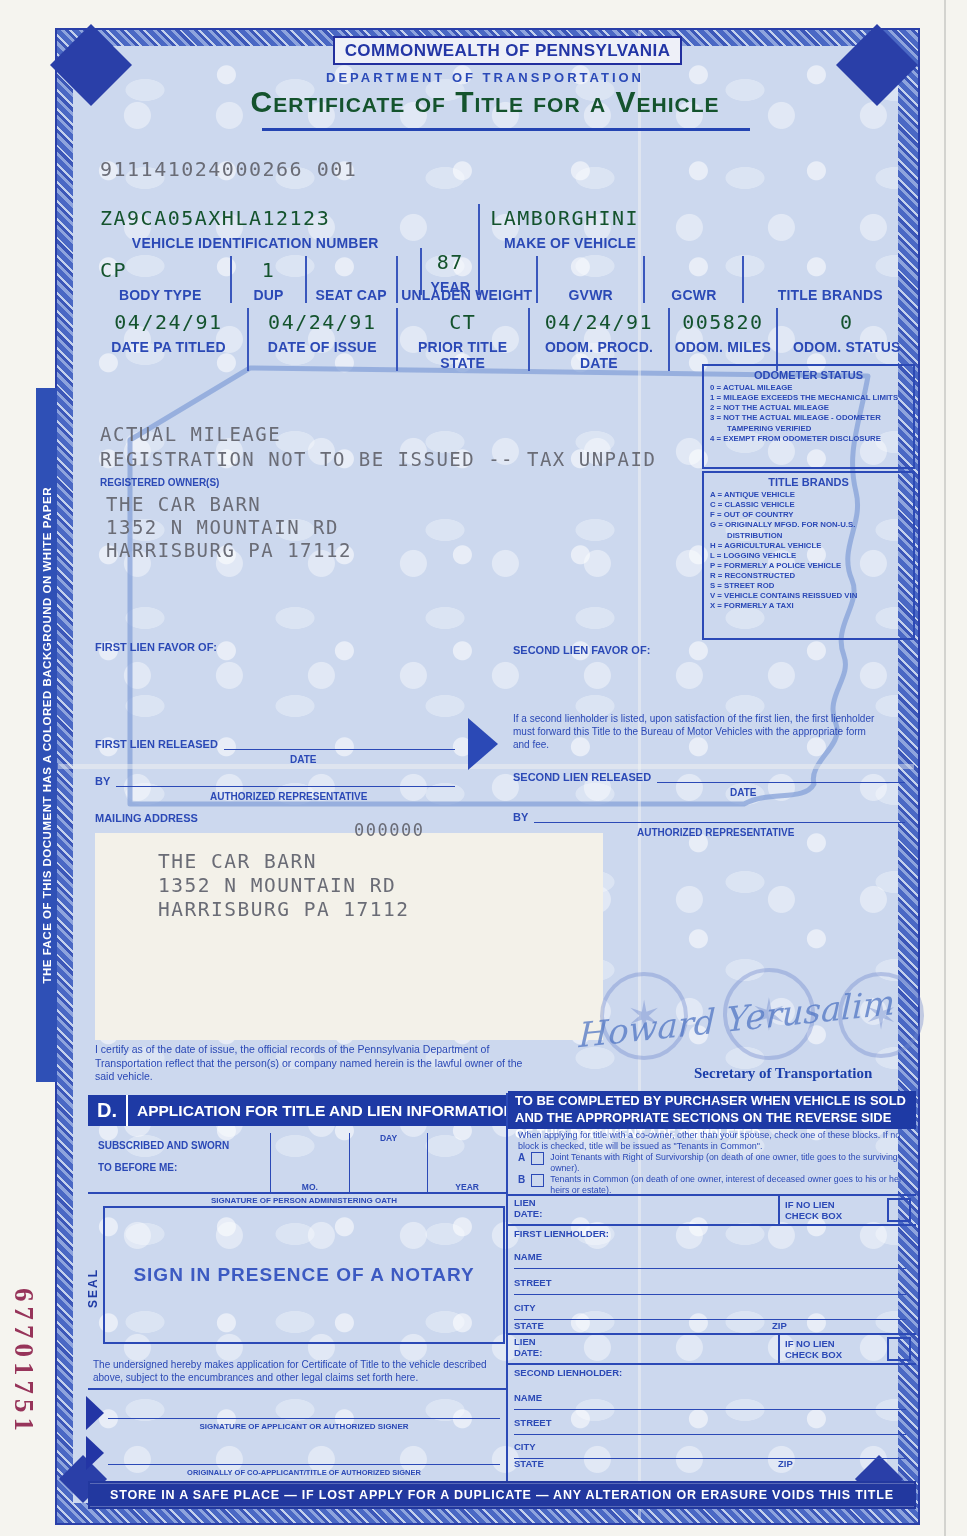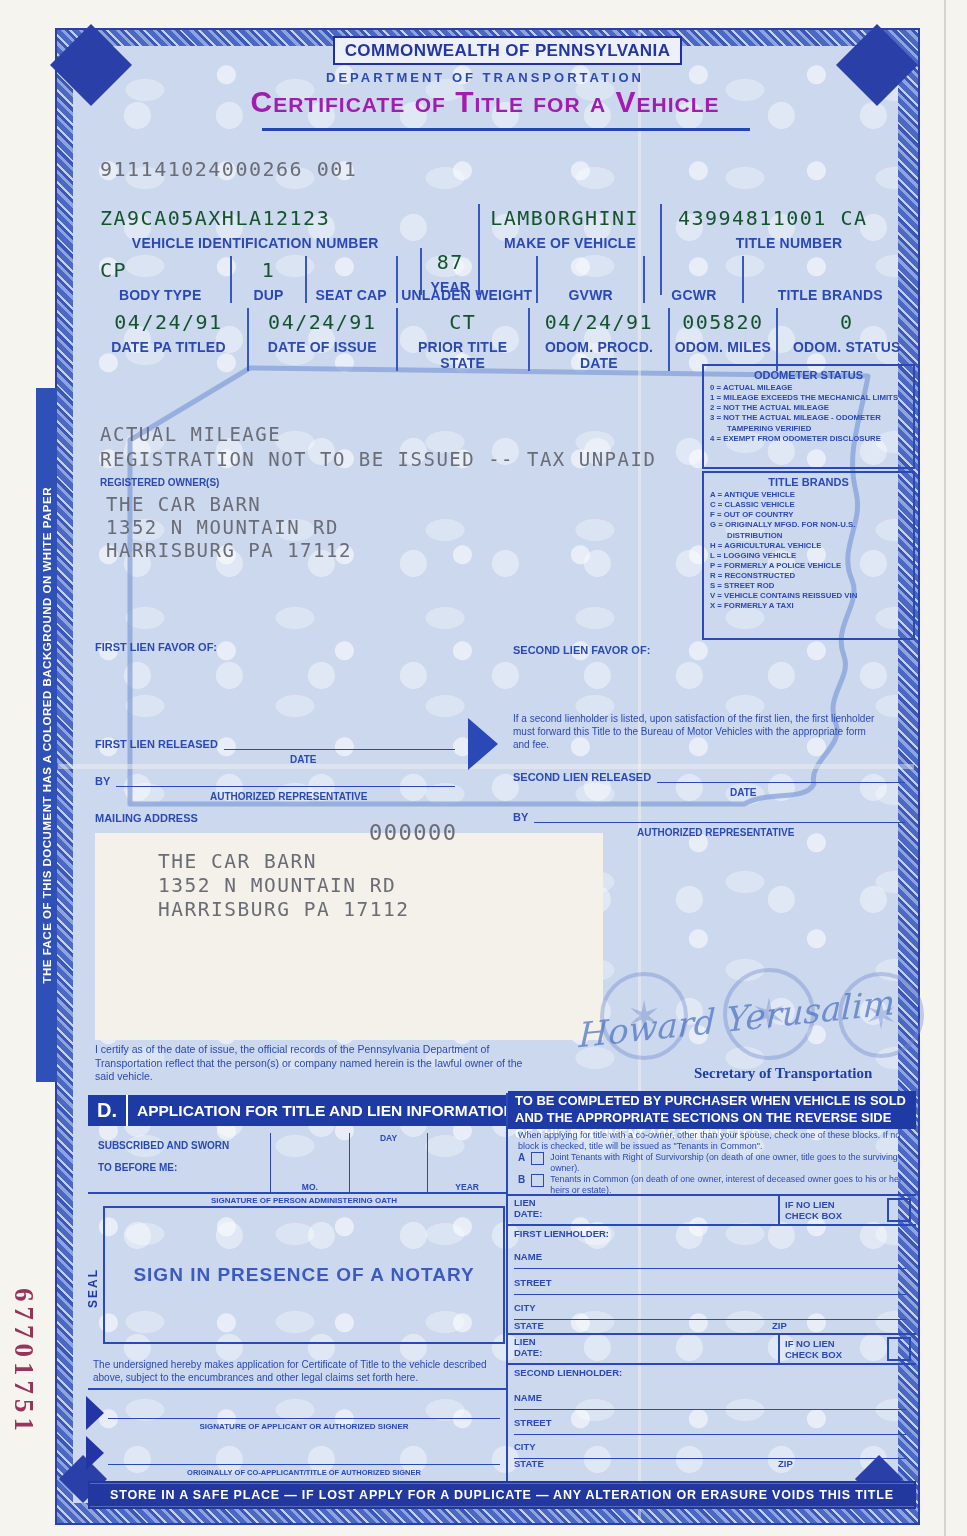--- a/index.html
+++ b/index.html
@@ -21,21 +21,21 @@
   .lbl{font-weight:bold;color:#2b49b6;font-size:10px;}
   .dotmx{font-family:"DejaVu Sans Mono",monospace;color:#6a6c76;letter-spacing:1.5px;}
   .blue-p{color:#2b49b6;font-size:10px;line-height:1.3;}
   
   .banner-box{left:333px;top:36px;width:345px;height:25px;background:#eef0f8;border:2px solid #222f9e;
     display:flex;align-items:center;justify-content:center;font-weight:bold;font-size:17px;color:#2336a6;
     letter-spacing:.4px;}
   .dept{left:200px;top:70px;width:570px;text-align:center;font-weight:bold;font-size:13px;
     letter-spacing:3px;color:#2b4ab8;}
   .doc-title{left:100px;top:85px;width:770px;text-align:center;font-weight:bold;font-size:30px;
-    color:#a21caf;font-variant:small-caps;letter-spacing:1px;}
+    color:#14532d;font-variant:small-caps;letter-spacing:1px;}
   .title-rule{left:262px;top:128px;width:488px;height:3px;background:#2444b2;}
   
   .grid-row{display:flex;left:90px;width:826px;}
   .gcell{box-sizing:border-box;padding-top:2px;}
   .gcell + .gcell{border-left:2px solid #3a57bd;}
   .gval{font-family:"DejaVu Sans Mono",monospace;color:#14532d;font-size:20px;letter-spacing:1.5px;height:26px;white-space:nowrap;}
   .glab{font-weight:bold;font-size:14px;color:#2b49b6;text-align:center;margin-top:3px;letter-spacing:.2px;}
   .ta-l{text-align:left;padding-left:10px;} .ta-c{text-align:center;}
   
   .law-box{border:2.5px solid #2b49b6;box-sizing:border-box;padding:3px 6px;}
@@ -98,24 +98,20 @@
       <div class="glab">VEHICLE IDENTIFICATION NUMBER</div>
     </div>
     <div class="gcell" style="width:7%;margin-top:44px;">
       <div class="gval ta-c">87</div>
       <div class="glab">YEAR</div>
     </div>
     <div class="gcell" style="width:22%;">
       <div class="gval ta-l">LAMBORGHINI</div>
       <div class="glab">MAKE OF VEHICLE</div>
     </div>
-    <div class="gcell" style="width:31%;">
-      <div class="gval ta-l" style="padding-left:16px;">43994811001 CA</div>
-      <div class="glab">TITLE NUMBER</div>
-    </div>
   </div>
 
   <div class="abs grid-row" style="top:256px;">
     <div class="gcell" style="width:17%;">
       <div class="gval ta-l">CP</div>
       <div class="glab">BODY TYPE</div>
     </div>
     <div class="gcell" style="width:9%;">
       <div class="gval ta-c">1</div>
       <div class="glab">DUP</div>
@@ -225,21 +221,21 @@
     <span class="fill-line"></span>
   </div>
   <div class="abs lbl" style="left:730px;top:787px;">DATE</div>
   <div class="abs line-row" style="left:513px;top:810px;width:392px;">
     <span class="lbl" style="font-size:11px;">BY</span>
     <span class="fill-line"></span>
   </div>
   <div class="abs lbl" style="left:637px;top:827px;">AUTHORIZED REPRESENTATIVE</div>
 
   <div class="abs" style="left:95px;top:833px;width:508px;height:207px;background:#f3f1e9;"></div>
-  <div class="abs dotmx" style="left:369px;top:820px;font-size:22px;">000000</div>
+  <div class="abs dotmx" style="left:354px;top:820px;font-size:17px;">000000</div>
   <div class="abs dotmx" style="left:158px;top:850px;font-size:19.5px;line-height:24px;">
     <div>THE CAR BARN</div>
     <div>1352 N MOUNTAIN RD</div>
     <div>HARRISBURG PA 17112</div>
   </div>
 
   <div class="abs wm-circle" style="left:600px;top:972px;width:80px;height:80px;font-size:42px;">✶</div>
   <div class="abs wm-circle" style="left:723px;top:968px;width:84px;height:84px;font-size:44px;">✶</div>
   <div class="abs wm-circle" style="left:838px;top:972px;width:78px;height:78px;font-size:40px;">✶</div>
   <div class="abs" style="left:578px;top:998px;width:330px;font-family:'DejaVu Serif',serif;font-style:italic;font-size:34px;color:rgba(80,118,195,.75);transform:rotate(-6deg) skewX(-8deg);white-space:nowrap;">Howard Yerusalim</div>

